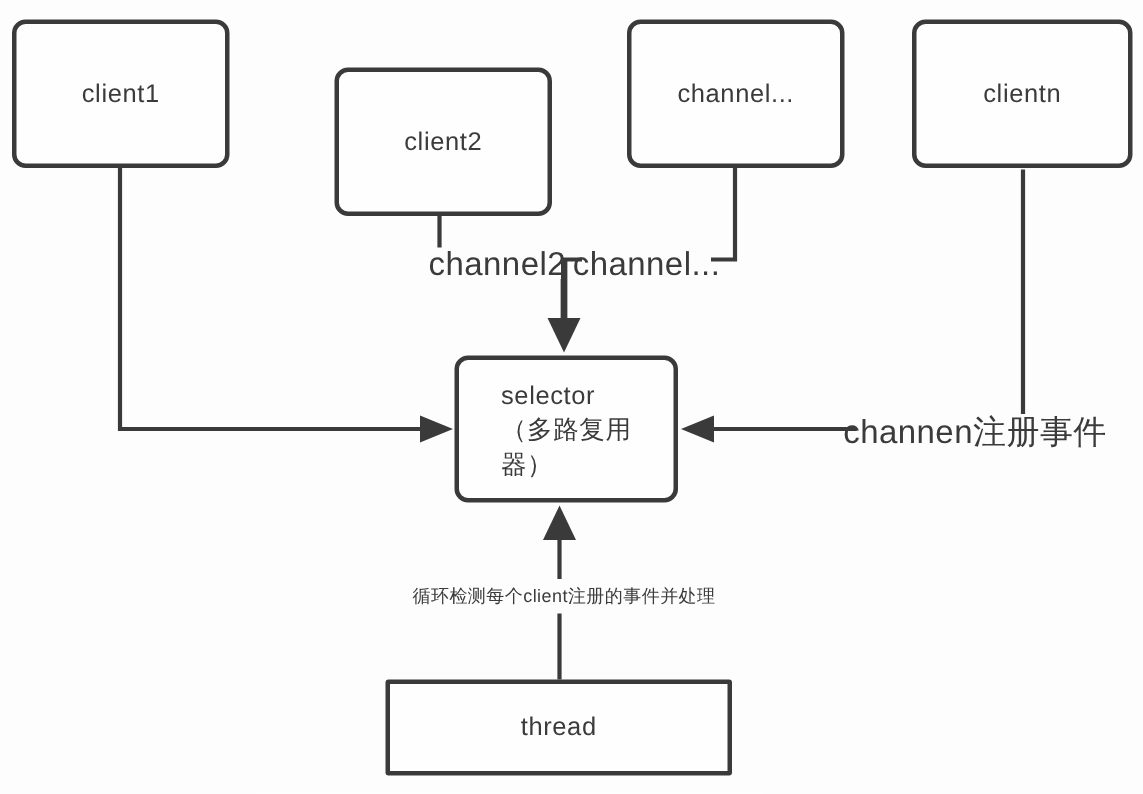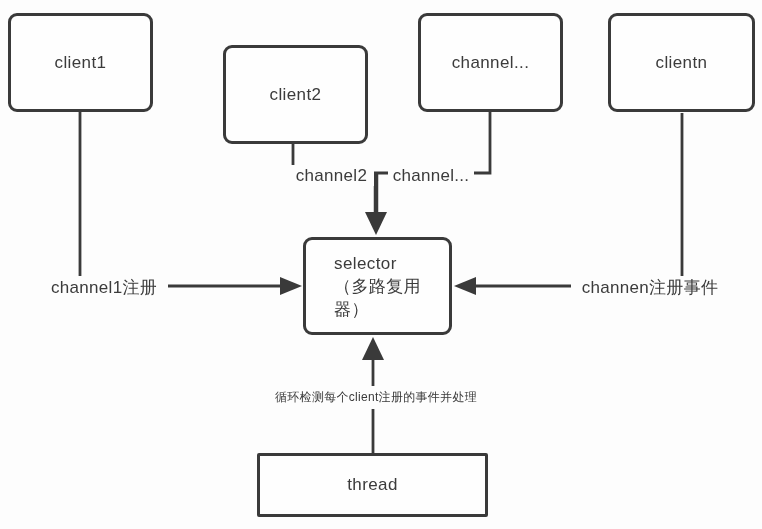--- a/index.html
+++ b/index.html
@@ -36,21 +36,21 @@
   #n-client1{left:8px;top:13px;width:145px;height:99px;}
   #n-client2{left:223px;top:13px;width:145px;height:99px;margin-top:32px;}
   #n-client-dots{left:418px;top:13px;width:145px;height:99px;}
   #n-clientn{left:608px;top:13px;width:147px;height:99px;}
   #n-selector{left:303px;top:237px;width:149px;height:98px;}
   #n-thread{left:257px;top:453px;width:231px;height:64px;}
   #n-selector .nl div{line-height:23px;}
   .elabel{
     position:absolute;
     background:var(--bg);
-    font-size:17px;
+    font-size:22px;
     letter-spacing:.3px;
     display:flex;align-items:center;justify-content:center;
     white-space:nowrap;
     color:var(--text);
   }
   #l-channel1{left:40px;top:276px;width:128px;height:23px;}
   #l-channel2{left:289px;top:165px;width:85px;height:21px;}
   #l-channel-dots{left:388px;top:165px;width:86px;height:21px;}
   #l-channeln{left:571px;top:276px;width:158px;height:23px;text-align:center;}
   #l-loop{left:214px;top:386px;width:324px;height:23px;font-size:12px;}
@@ -98,19 +98,18 @@
       <div>selector</div>
       <div>（多路复用</div>
       <div>器）</div>
     </div>
   </div>
 
   <div class="node square" id="n-thread">
     <span class="nl">thread</span>
   </div>
 
-  <div class="elabel" id="l-channel1">channel1注册</div>
   <div class="elabel" id="l-channel2">channel2</div>
   <div class="elabel" id="l-channel-dots">channel...</div>
   <div class="elabel" id="l-channeln">channen注册事件</div>
   <div class="elabel" id="l-loop">循环检测每个client注册的事件并处理</div>
 
 </div>
 
 </body></html>

